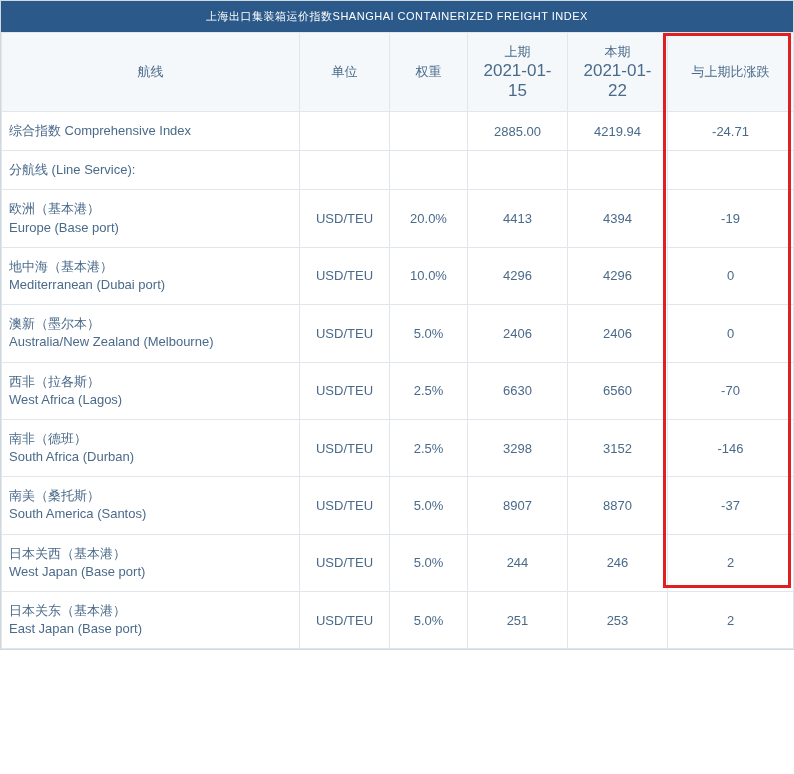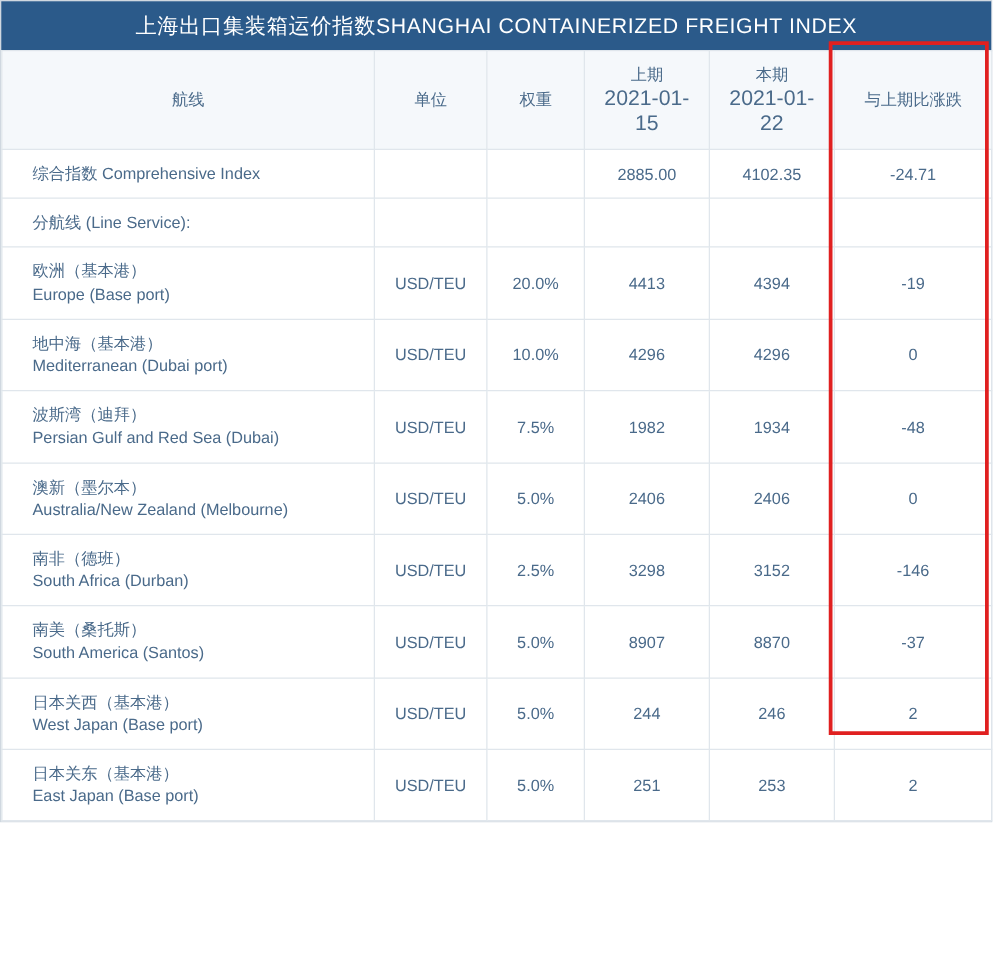--- a/index.html
+++ b/index.html
@@ -12,21 +12,21 @@
   }
   .container {
     width: 794px;
     border: 1px solid #d0d8e0;
   }
   .title-bar {
     background: #2b5a8a;
     color: #fff;
     text-align: center;
     padding: 8px 0;
-    font-size: 17px;
+    font-size: 11px;
     font-weight: normal;
     letter-spacing: 0.5px;
   }
   table {
     width: 100%;
     border-collapse: collapse;
     table-layout: fixed;
   }
   th, td {
     border: 1px solid #e0e6ec;
@@ -35,21 +35,21 @@
     vertical-align: middle;
   }
   th {
     background: #f5f8fb;
     font-weight: normal;
     color: #4a6a8a;
     font-size: 13px;
   }
   td.route-cell {
     text-align: left;
-    padding-left: 24px;
+    padding-left: 7px;
     line-height: 1.4;
   }
   .sub { font-size: 17px; }
   col.c-route { width: 298px; }
   col.c-unit  { width: 90px; }
   col.c-weight{ width: 78px; }
   col.c-prev  { width: 100px; }
   col.c-curr  { width: 100px; }
   col.c-chg   { width: 126px; }
   .highlight-box {
@@ -89,21 +89,21 @@
         </th>
         <th>与上期比涨跌</th>
       </tr>
     </thead>
     <tbody id="tbody">
           <tr>
             <td class="route-cell">综合指数 Comprehensive Index</td>
             <td></td>
             <td></td>
             <td>2885.00</td>
-            <td>4102.35</td>
+            <td>4219.94</td>
             <td>-24.71</td>
           </tr>
           <tr>
             <td class="route-cell">分航线 (Line Service):</td>
             <td></td>
             <td></td>
             <td></td>
             <td></td>
             <td></td>
           </tr>
@@ -124,39 +124,39 @@
               <div>Mediterranean (Dubai port)</div>
             </td>
             <td>USD/TEU</td>
             <td>10.0%</td>
             <td>4296</td>
             <td>4296</td>
             <td>0</td>
           </tr>
           <tr>
             <td class="route-cell">
-              <div>波斯湾（迪拜）</div>
-              <div>Persian Gulf and Red Sea (Dubai)</div>
-            </td>
-            <td>USD/TEU</td>
-            <td>7.5%</td>
-            <td>1982</td>
-            <td>1934</td>
-            <td>-48</td>
-          </tr>
-          <tr>
-            <td class="route-cell">
               <div>澳新（墨尔本）</div>
               <div>Australia/New Zealand (Melbourne)</div>
             </td>
             <td>USD/TEU</td>
             <td>5.0%</td>
             <td>2406</td>
             <td>2406</td>
             <td>0</td>
+          </tr>
+          <tr>
+            <td class="route-cell">
+              <div>西非（拉各斯）</div>
+              <div>West Africa (Lagos)</div>
+            </td>
+            <td>USD/TEU</td>
+            <td>2.5%</td>
+            <td>6630</td>
+            <td>6560</td>
+            <td>-70</td>
           </tr>
           <tr>
             <td class="route-cell">
               <div>南非（德班）</div>
               <div>South Africa (Durban)</div>
             </td>
             <td>USD/TEU</td>
             <td>2.5%</td>
             <td>3298</td>
             <td>3152</td>

